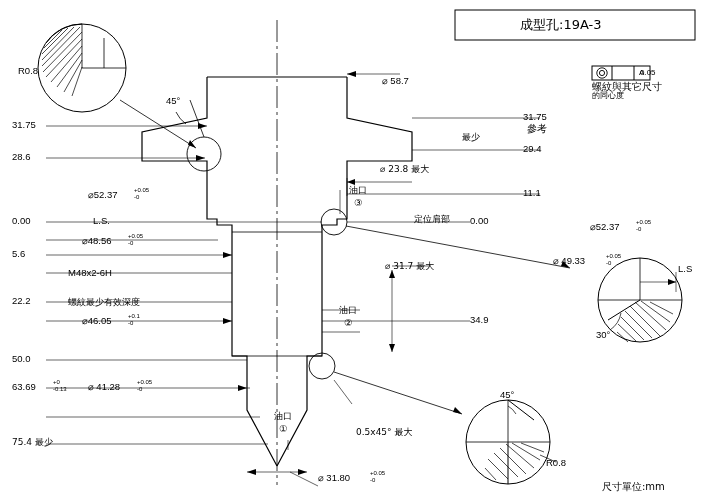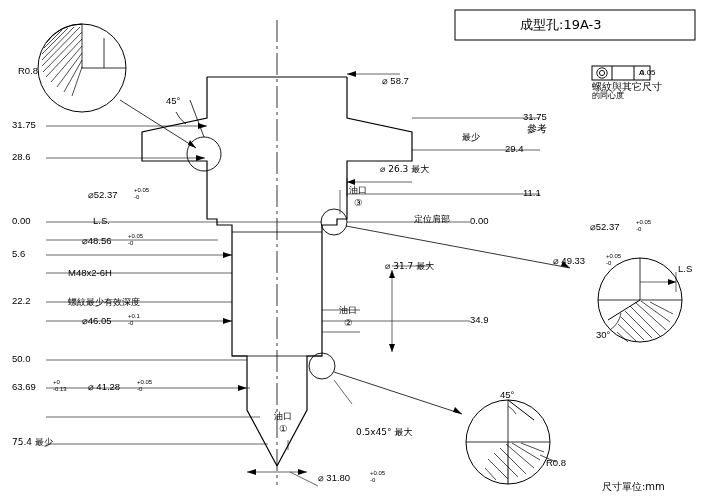--- a/index.html
+++ b/index.html
@@ -230,21 +230,21 @@
   <div class="lbl" style="left:12px; top:382px;">63.69</div>
   <div class="tolstack" style="left:53px; top:379px;">
     <div>+0</div>
     <div>-0.13</div>
   </div>
   <div class="lbl cn" style="left:12px; top:438px;">75.4 最少</div>
 
   <div class="lbl" style="left:523px; top:112px;">31.75</div>
   <div class="lbl cn small" style="left:527px; top:124px;">參考</div>
   <div class="lbl cn" style="left:462px; top:133px;">最少</div>
-  <div class="lbl" style="left:505px; top:144px;text-align:center;">29.4</div>
+  <div class="lbl" style="left:523px; top:144px;text-align:center;">29.4</div>
   <div class="lbl" style="left:523px; top:188px;">11.1</div>
   <div class="lbl" style="left:470px; top:216px;">0.00</div>
   <div class="lbl" style="left:470px; top:315px;">34.9</div>
 
   <div class="lbl" style="left:382px; top:68px;margin-top:8px;">⌀ 58.7</div>
 
   <div class="lbl" style="left:88px; top:190px;">⌀52.37</div>
   <div class="tolstack" style="left:134px; top:187px;">
     <div>+0.05</div>
     <div>-0</div>
@@ -267,21 +267,21 @@
     <div>+0.05</div>
     <div>-0</div>
   </div>
 
   <div class="lbl" style="left:318px; top:473px;">⌀ 31.80</div>
   <div class="tolstack" style="left:370px; top:470px;">
     <div>+0.05</div>
     <div>-0</div>
   </div>
 
-  <div class="lbl cn" style="left:380px; top:165px;">⌀ 26.3 最大</div>
+  <div class="lbl cn" style="left:380px; top:165px;">⌀ 23.8 最大</div>
   <div class="lbl cn" style="left:385px; top:262px;">⌀ 31.7 最大</div>
 
   <div class="lbl" style="left:590px; top:222px;">⌀52.37</div>
   <div class="tolstack" style="left:636px; top:219px;">
     <div>+0.05</div>
     <div>-0</div>
   </div>
 
   <div class="lbl" style="left:553px; top:256px;">⌀ 49.33</div>
   <div class="tolstack" style="left:606px; top:253px;">

